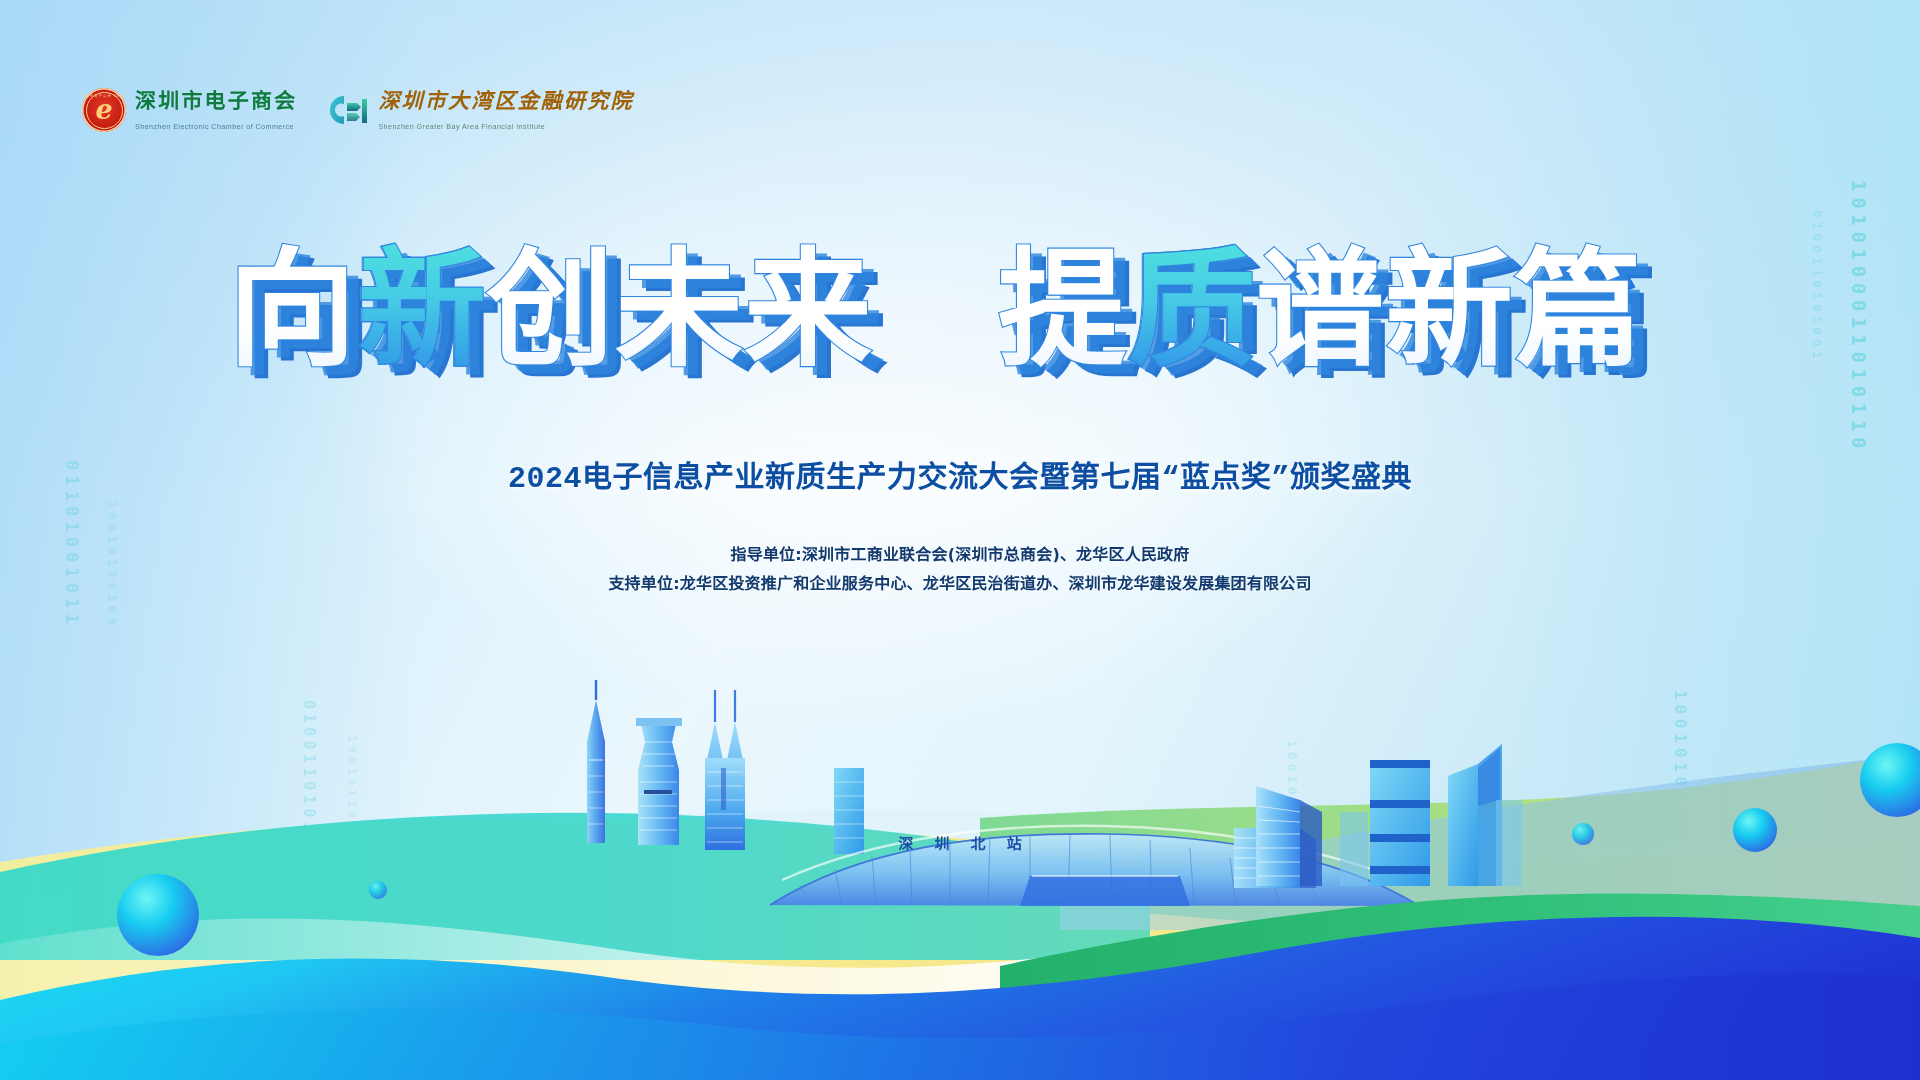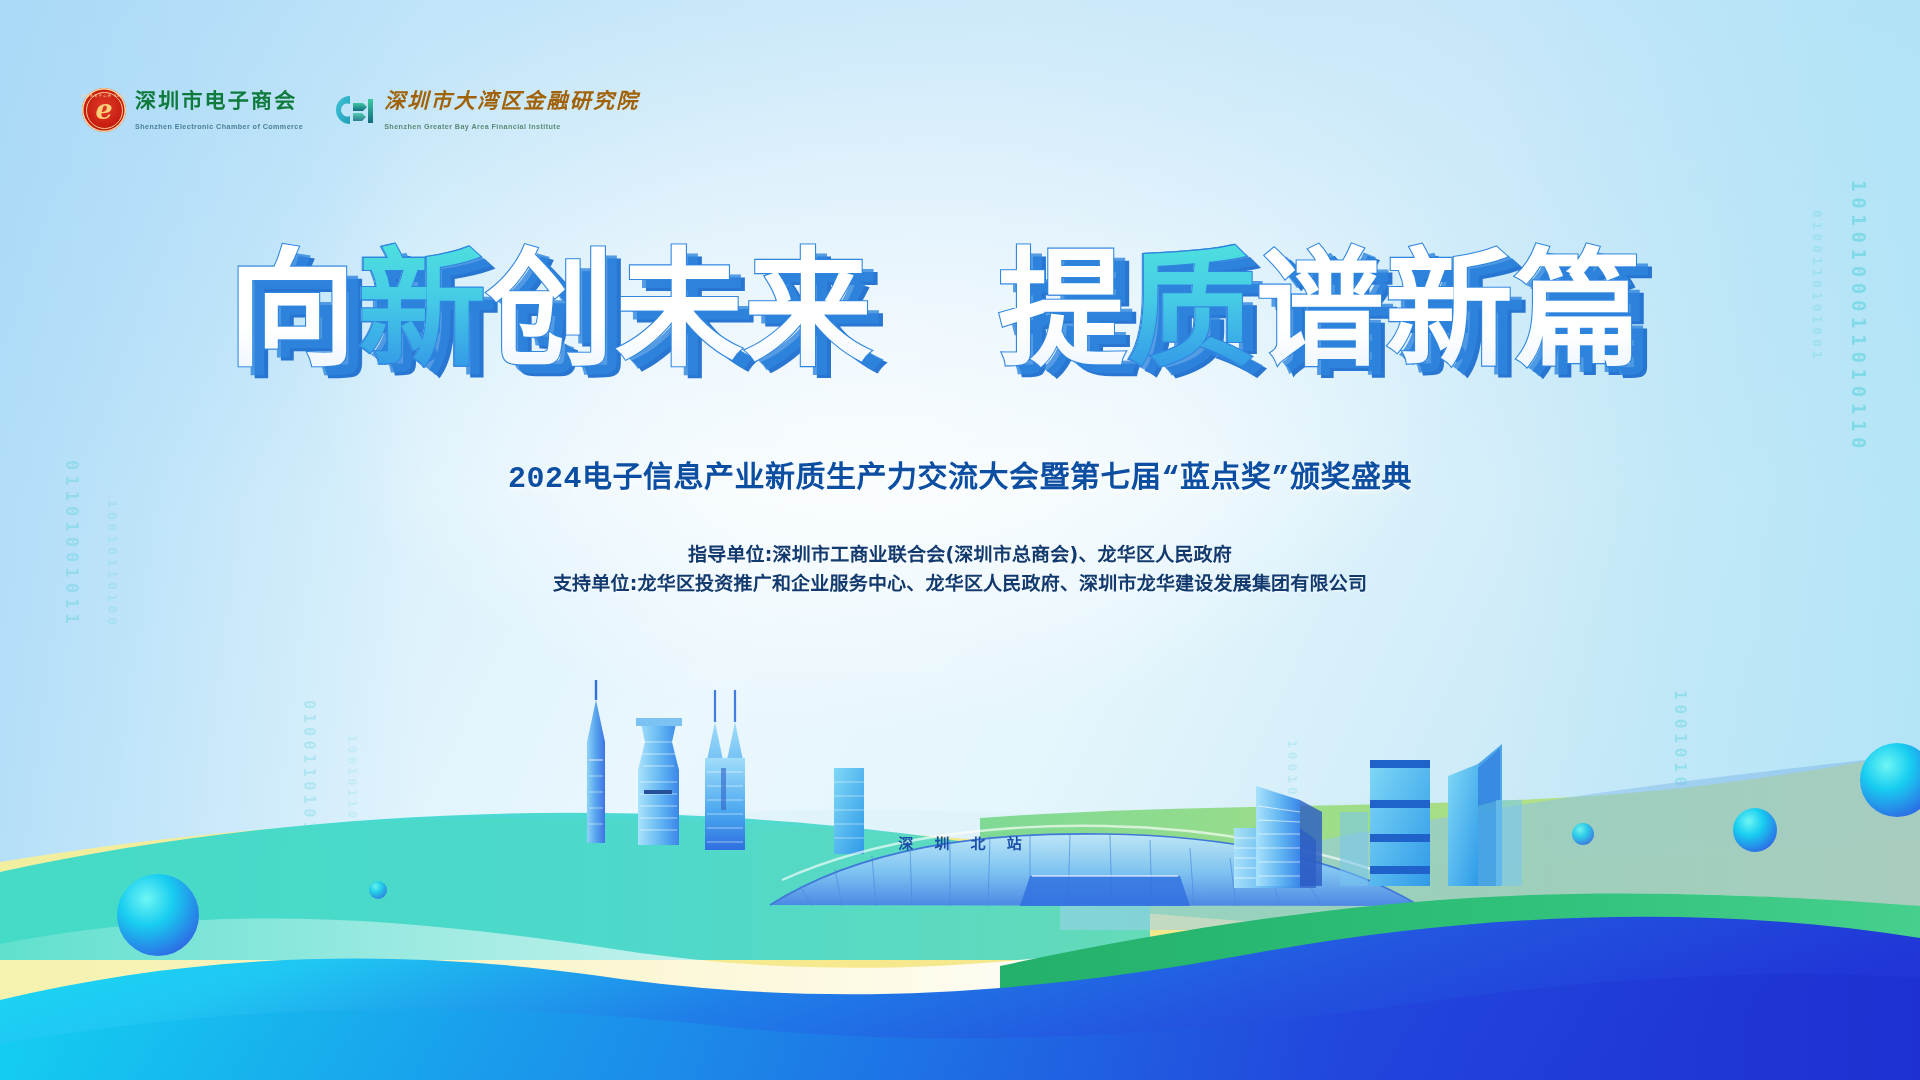--- a/index.html
+++ b/index.html
@@ -65,21 +65,21 @@
     font-size:3.6px;letter-spacing:.9px;color:#ffd9a0;white-space:nowrap;
   }
   .logo-text-cn{
     font-family:"DejaVu Serif","Liberation Serif",serif;
     font-weight:700;font-size:21px;line-height:1.12;letter-spacing:2.2px;
     color:#0e7a3c;white-space:nowrap;
   }
   .logo-text-cn.blue{color:#a16207;font-style:italic;}
   .logo-text-en{
     font-size:7.2px;letter-spacing:.42px;color:#4a7f96;white-space:nowrap;margin-top:9px;
-    font-weight:700;
+    font-weight:400;
   }
   .logo-text-en.green{color:#5b8a76;}
   .gbi-mark{
     width:46px;height:34px;flex:0 0 auto;position:relative;
   }
 
   
   #headline{
     position:absolute;left:16px;right:0;top:242px;text-align:center;
     font-family:"DejaVu Sans","Liberation Sans",sans-serif;
@@ -95,21 +95,21 @@
     color:#0b4ea2;white-space:nowrap;
     text-shadow:0 1px 0 rgba(255,255,255,.95), 0 2px 5px rgba(255,255,255,.85);
   }
 
   
   #org-block{
     position:absolute;left:0;right:0;top:540px;text-align:center;
   }
   .org-line{
     font-family:"DejaVu Sans","Liberation Sans",sans-serif;
-    font-weight:700;font-size:19px;letter-spacing:.2px;
+    font-weight:700;font-size:16px;letter-spacing:.2px;
     color:#123a6e;line-height:29px;white-space:nowrap;
     text-shadow:0 1px 2px rgba(255,255,255,.9);
   }
 
   
   #station-label{
     position:absolute;left:0;right:0;top:832px;text-align:center;
     font-family:"DejaVu Sans","Liberation Sans",sans-serif;
     font-weight:700;font-size:15px;letter-spacing:8px;
     color:#1d4fa8;white-space:nowrap;text-indent:8px;
@@ -403,18 +403,18 @@
         <text x="130" y="112" fill="url(#charCyan)">新</text>
         <text x="900" y="112" fill="url(#charCyan)">质</text>
       </g>
     </svg>
   </div>
 
   <div id="subtitle">2024电子信息产业新质生产力交流大会暨第七届“蓝点奖”颁奖盛典</div>
 
   <div id="org-block">
     <div class="org-line">指导单位:深圳市工商业联合会(深圳市总商会)、龙华区人民政府</div>
-    <div class="org-line">支持单位:龙华区投资推广和企业服务中心、龙华区人民政府、深圳市龙华建设发展集团有限公司</div>
+    <div class="org-line">支持单位:龙华区投资推广和企业服务中心、龙华区民治街道办、深圳市龙华建设发展集团有限公司</div>
   </div>
 
   <div id="station-label">深 圳 北 站</div>
 
 </div>
 
 </body></html>

